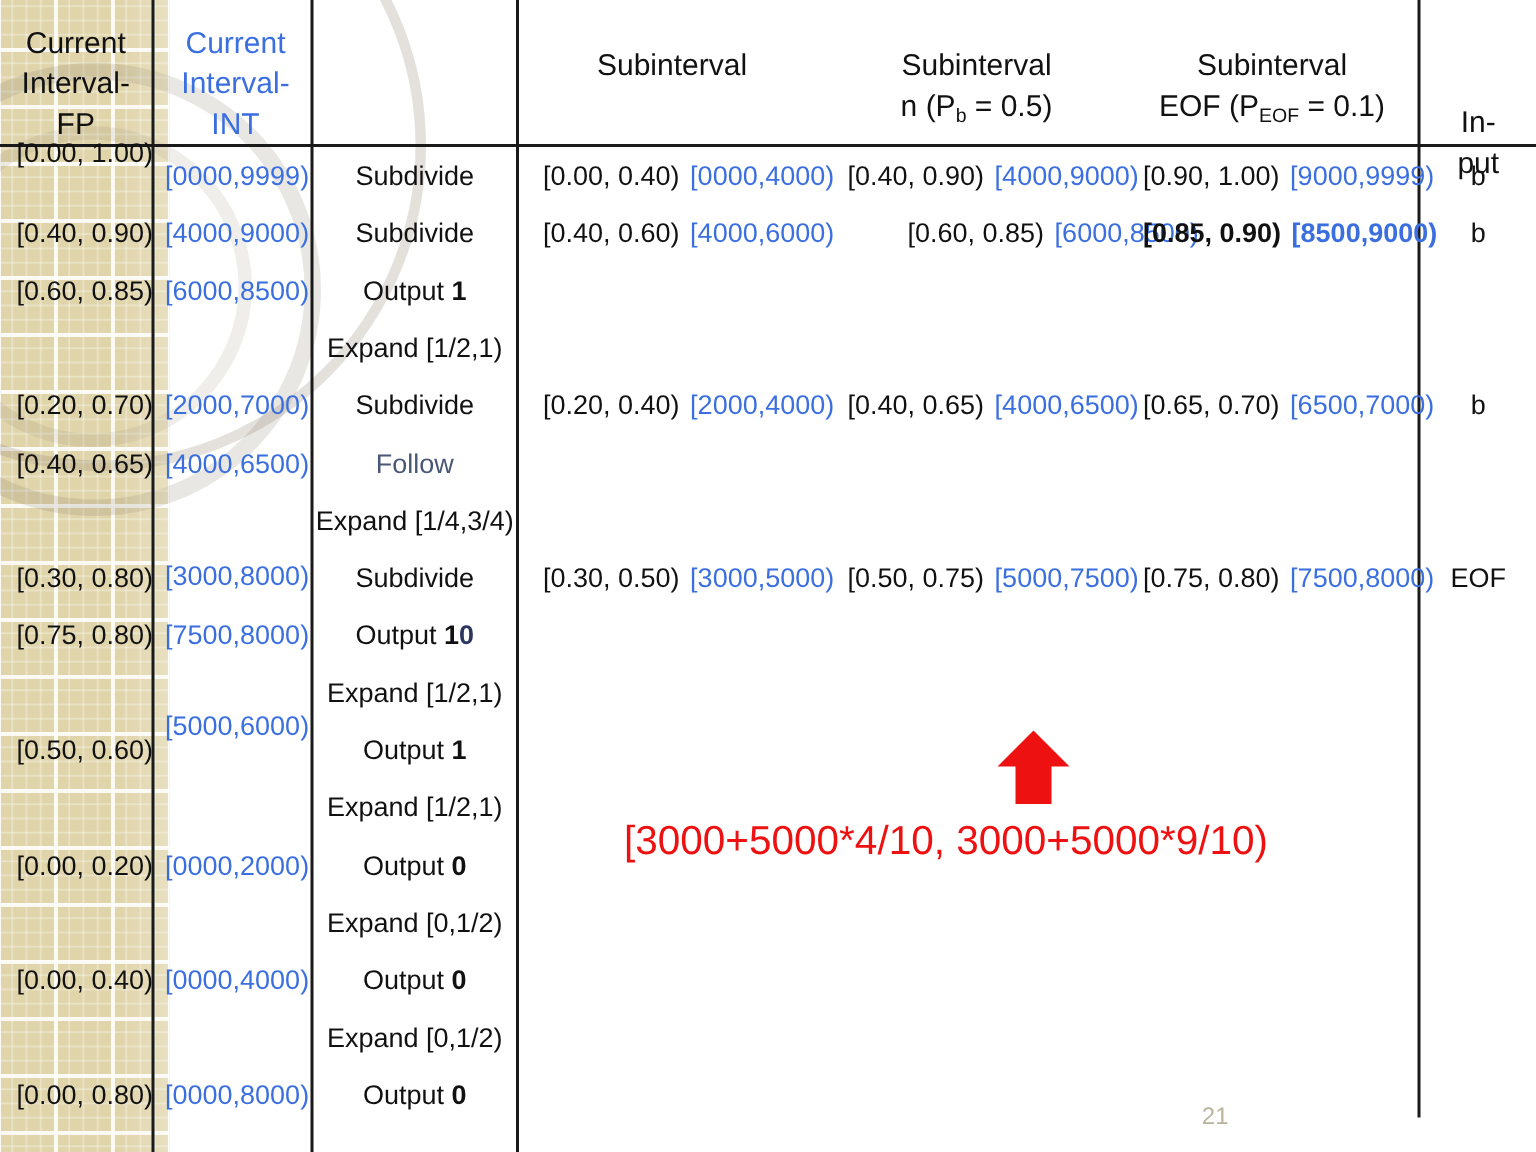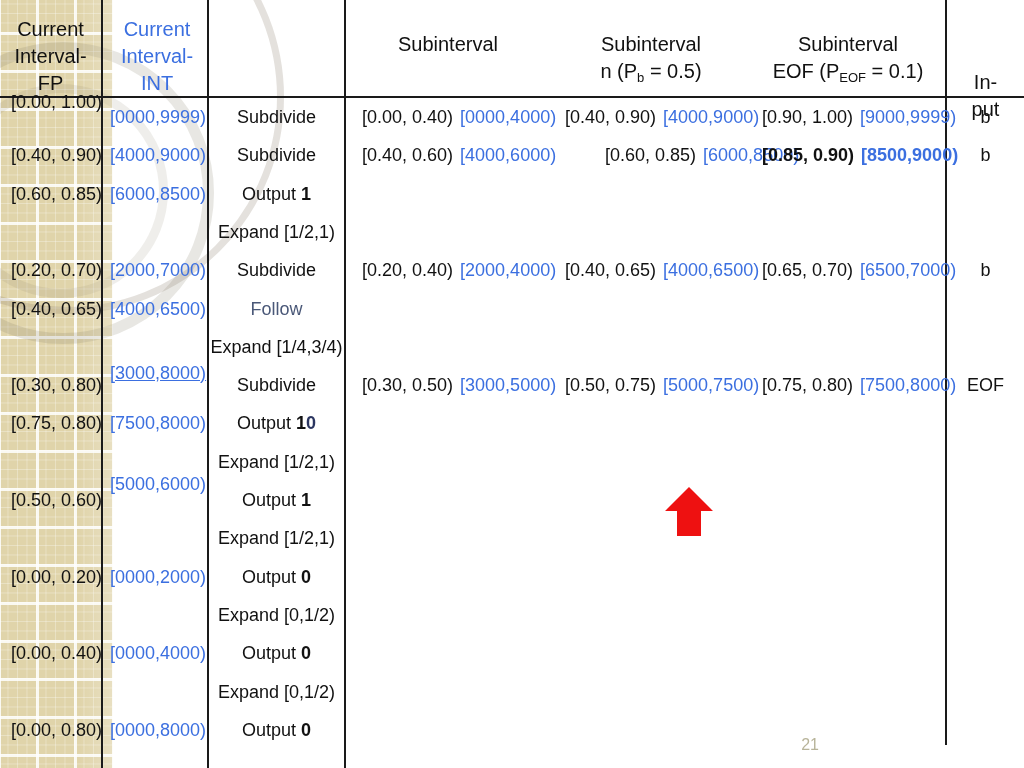--- a/index.html
+++ b/index.html
@@ -188,21 +188,21 @@
       <div class="cell act" style="left: 208px; top: 260.2px;"><span>Subdivide</span></div>
       <div class="cell sub pair" style="left: 362px; top: 260.2px;"><span class="bk">[0.20, 0.40)</span><span class="bl">[2000,4000)</span></div>
       <div class="cell sub pair" style="left: 565px; top: 260.2px;"><span class="bk">[0.40, 0.65)</span><span class="bl">[4000,6500)</span></div>
       <div class="cell sub pair" style="left: 762px; top: 260.2px;"><span class="bk">[0.65, 0.70)</span><span class="bl">[6500,7000)</span></div>
       <div class="cell inp" style="left: 947px; top: 260.2px;">b</div>
       <div class="cell fp" style="left: 0px; top: 298.5px;">[0.40, 0.65)</div>
       <div class="cell int blue" style="left: 110px; top: 298.5px;">[4000,6500)</div>
       <div class="cell act" style="left: 208px; top: 298.5px;"><span class="slate">Follow</span></div>
       <div class="cell act" style="left: 208px; top: 336.8px;"><span>Expand [1/4,3/4)</span></div>
       <div class="cell fp" style="left: 0px; top: 375.1px;">[0.30, 0.80)</div>
-      <div class="cell int blue" style="left: 110px; top: 363px; text-decoration: underline;">[3000,8000)</div>
+      <div class="cell int blue" style="left: 110px; top: 374px;">[3000,8000)</div>
       <div class="cell act" style="left: 208px; top: 375.1px;"><span>Subdivide</span></div>
       <div class="cell sub pair" style="left: 362px; top: 375.1px;"><span class="bk">[0.30, 0.50)</span><span class="bl">[3000,5000)</span></div>
       <div class="cell sub pair" style="left: 565px; top: 375.1px;"><span class="bk">[0.50, 0.75)</span><span class="bl">[5000,7500)</span></div>
       <div class="cell sub pair" style="left: 762px; top: 375.1px;"><span class="bk">[0.75, 0.80)</span><span class="bl">[7500,8000)</span></div>
       <div class="cell inp" style="left: 947px; top: 375.1px;">EOF</div>
       <div class="cell fp" style="left: 0px; top: 413.4px;">[0.75, 0.80)</div>
       <div class="cell int blue" style="left: 110px; top: 413.4px;">[7500,8000)</div>
       <div class="cell act" style="left: 208px; top: 413.4px;"><span>Output </span><span class="bold"><span class="bold">1</span><span class="navy">0</span></span></div>
       <div class="cell act" style="left: 208px; top: 451.7px;"><span>Expand [1/2,1)</span></div>
       <div class="cell fp" style="left: 0px; top: 490px;">[0.50, 0.60)</div>
@@ -220,16 +220,17 @@
       <div class="cell fp" style="left: 0px; top: 719.8px;">[0.00, 0.80)</div>
       <div class="cell int blue" style="left: 110px; top: 719.8px;">[0000,8000)</div>
       <div class="cell act" style="left: 208px; top: 719.8px;"><span>Output </span><span class="bold">0</span></div>
     </div>
 
   <div class="red-arrow">
     <svg width="54" height="54" viewBox="0 0 54 54" aria-hidden="true">
       <polygon points="27,3 51,27 39,27 39,52 15,52 15,27 3,27" fill="#ee1111"></polygon>
     </svg>
   </div>
+  <div class="red-text">[3000+5000*4/10, 3000+5000*9/10)</div>
 
   <div class="pageno">21</div>
 
 </div>
 
 </body></html>

